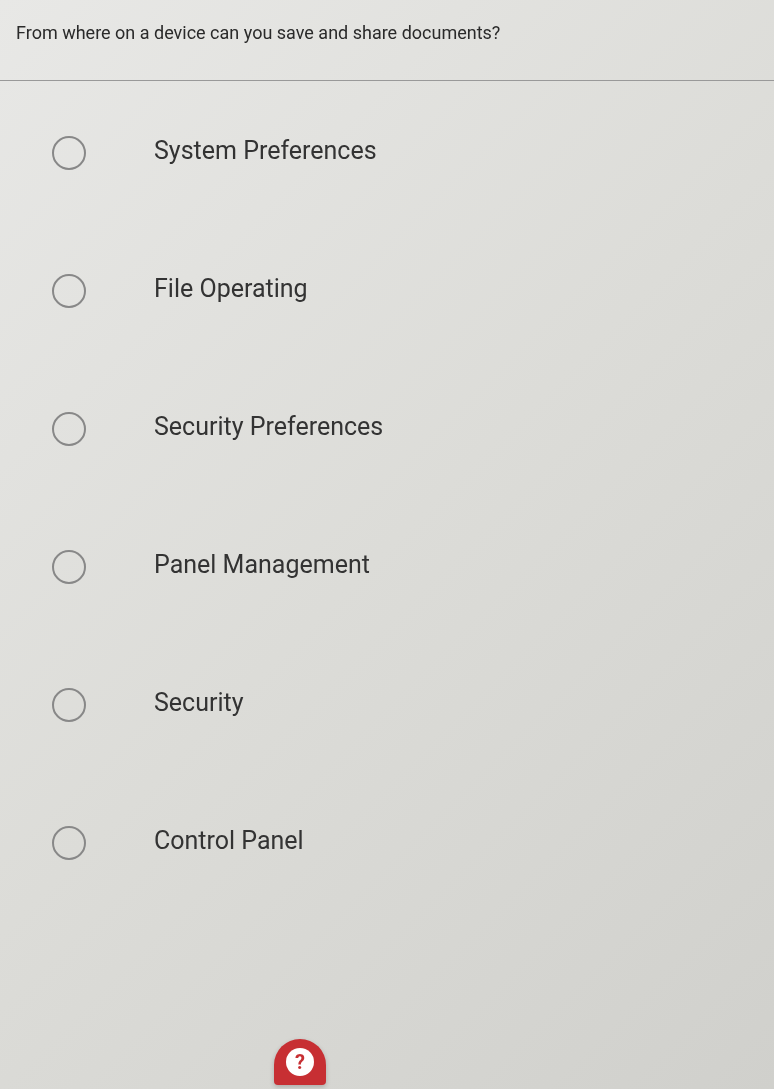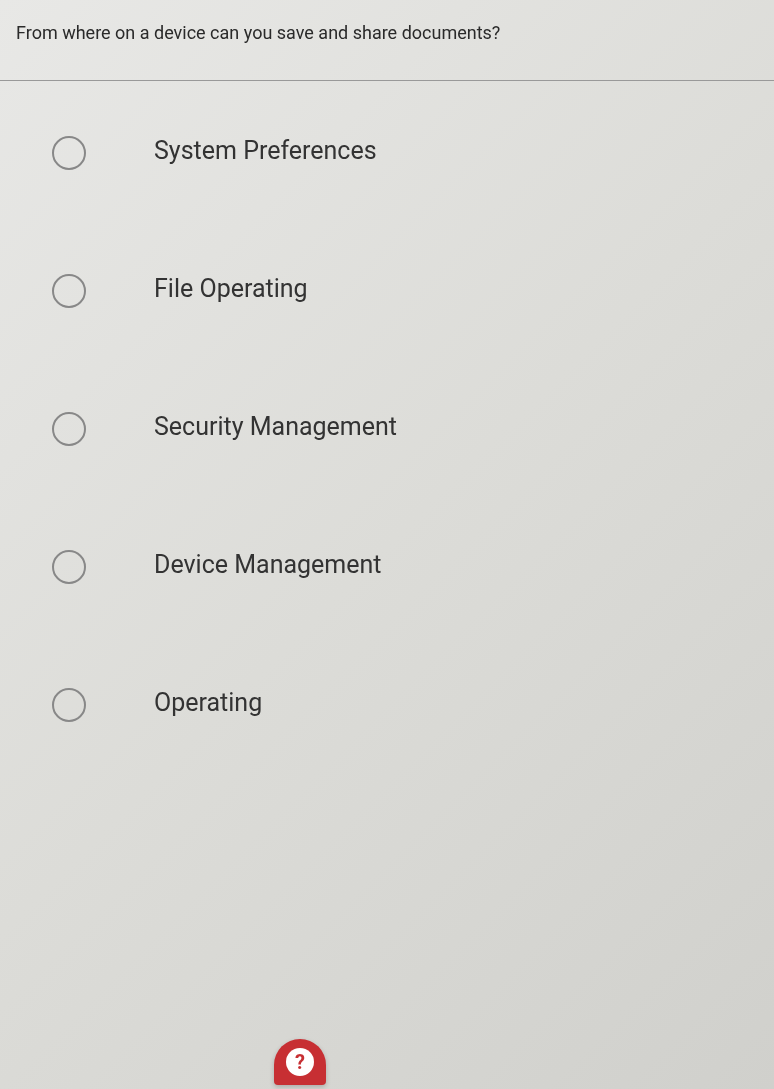--- a/index.html
+++ b/index.html
@@ -100,33 +100,37 @@
       <span class="option-label">System Preferences</span>
     </div>
 
     <div class="option">
       <div class="radio-button"></div>
       <span class="option-label">File Operating</span>
     </div>
 
     <div class="option">
       <div class="radio-button"></div>
-      <span class="option-label">Security Management</span>
+      <span class="option-label">Security Preferences</span>
     </div>
 
     <div class="option">
       <div class="radio-button"></div>
-      <span class="option-label">Device Management</span>
+      <span class="option-label">Panel Management</span>
     </div>
 
     <div class="option">
       <div class="radio-button"></div>
-      <span class="option-label">Operating</span>
+      <span class="option-label">Security</span>
     </div>
 
+    <div class="option">
+      <div class="radio-button"></div>
+      <span class="option-label">Control Panel</span>
+    </div>
 
 
   </div>
 
   <div class="help-bubble">
     <div class="help-bubble-inner">
       <span>?</span>
     </div>
   </div>
 </div>

